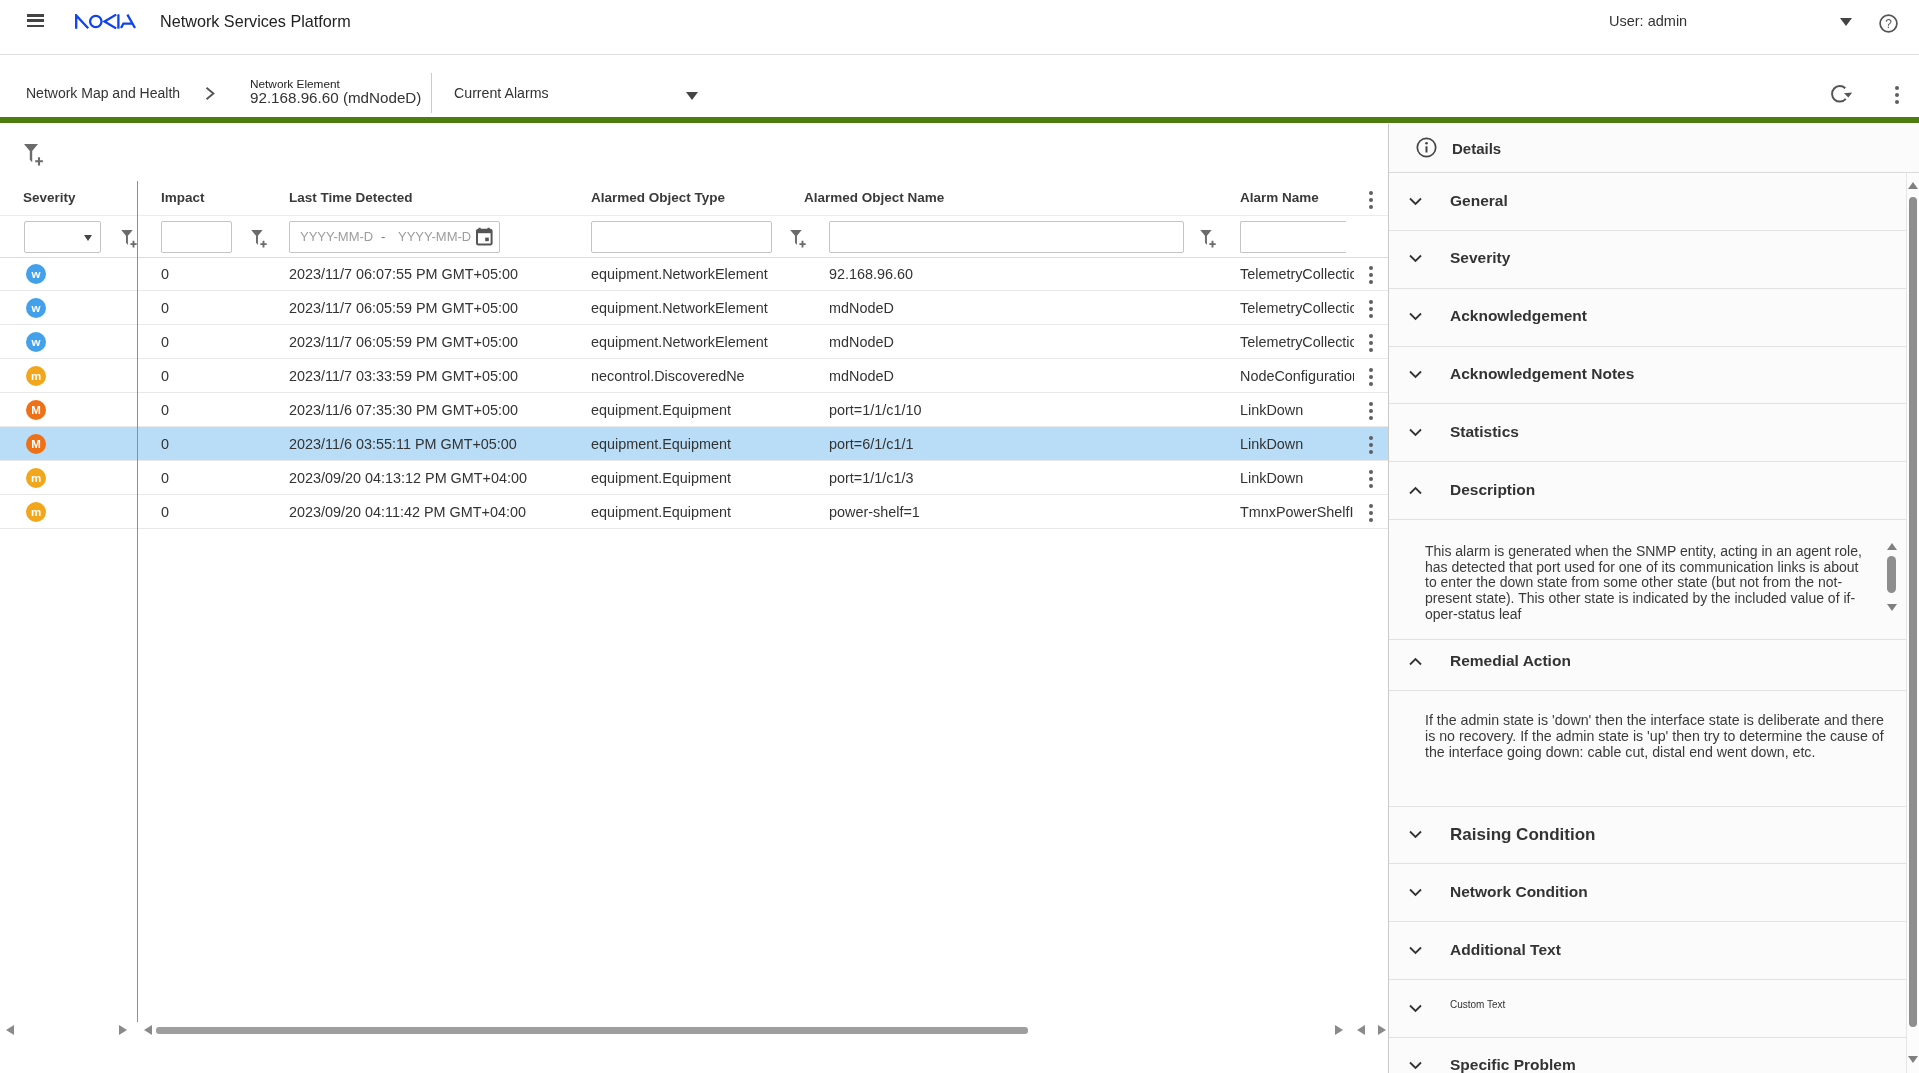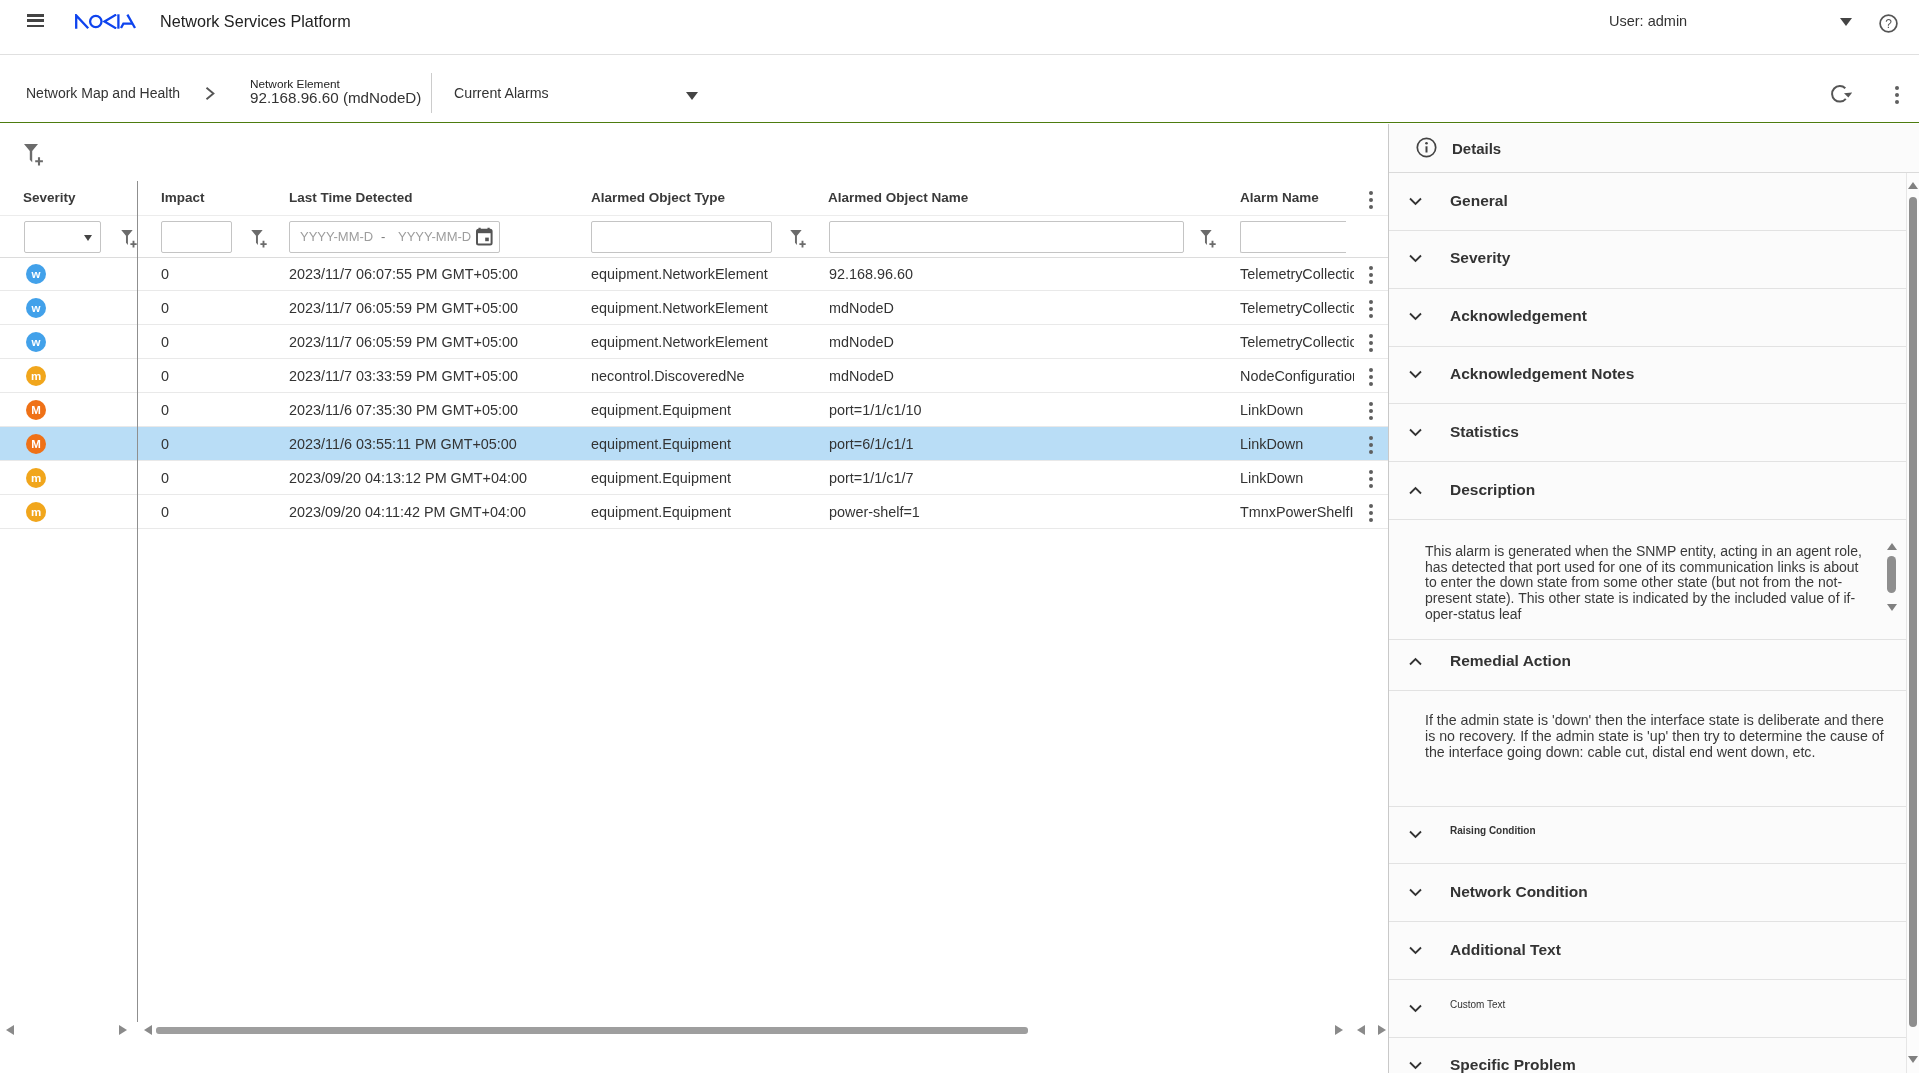--- a/index.html
+++ b/index.html
@@ -5,21 +5,21 @@
 * { margin:0; padding:0; box-sizing:border-box; }
 html,body { width:1919px; height:1073px; overflow:hidden; background:#fff;
   font-family:"Liberation Sans", sans-serif; color:#333; }
 .abs { position:absolute; }
 #header { position:absolute; left:0; top:0; width:1919px; height:55px; background:#fff; border-bottom:1px solid #e0e0e0; }
 .hamb { position:absolute; left:27px; top:14px; width:17px; }
 .hamb div { height:2.6px; background:#444; margin-bottom:2.8px; }
 #title { position:absolute; left:160px; top:12px; font-size:16.2px; color:#222; }
 #useradmin { position:absolute; left:1609px; top:13px; font-size:14.5px; color:#333; }
 .caret { width:0; height:0; border-left:6.5px solid transparent; border-right:6.5px solid transparent; border-top:8px solid #444; }
-#breadcrumb { position:absolute; left:0; top:55px; width:1919px; height:68px; background:#fff; border-bottom:1px solid #4d7c0f; }
+#breadcrumb { position:absolute; left:0; top:55px; width:1919px; height:68px; background:#fff; border-bottom:6px solid #4d7c0f; }
 .hline { position:absolute; background:#e4e4e4; height:1px; }
 .vline { position:absolute; background:#8f8f8f; width:1px; }
 .colhead { position:absolute; font-size:13.5px; font-weight:bold; color:#3a3a3a; top:0; }
 .inp { position:absolute; top:97px; height:32px; border:1px solid #c4c4c4; border-radius:2px; background:#fff; }
 .cell { position:absolute; font-size:14.4px; color:#333; line-height:34px; height:34px; white-space:nowrap; overflow:hidden; }
 .badge { position:absolute; width:20px; height:20px; border-radius:50%; color:#fff; font-size:11.5px; font-weight:bold; text-align:center; line-height:20px; top:6.5px; left:26px; }
 .b-w { background:#42a1ea; }
 .b-m { background:#f1a61c; }
 .b-M { background:#ef7117; }
 .kebab { position:absolute; width:4px; }
@@ -86,21 +86,21 @@
   <svg class="abs" style="left:24px;top:20px" width="19" height="22" viewBox="0 0 19 22">
     <path d="M0 0 H14 L8.2 7 V18.2 L5.8 15.7 V7 Z" fill="#6b6b6b"></path>
     <path d="M15 13.2 V21.4 M11.2 17.3 H18.9" stroke="#6b6b6b" stroke-width="2.1"></path>
   </svg>
 
   <div class="abs" style="top:57px;left:0;width:1388px;height:38px;">
     <div class="colhead" style="left:23px;top:9px">Severity</div>
     <div class="colhead" style="left:161px;top:9px">Impact</div>
     <div class="colhead" style="left:289px;top:9px">Last Time Detected</div>
     <div class="colhead" style="left:591px;top:9px">Alarmed Object Type</div>
-    <div class="colhead" style="left:828px;top:9px">Alarmed Object Name</div>
+    <div class="colhead" style="left:804px;top:9px">Alarmed Object Name</div>
     <div class="colhead" style="left:1240px;top:9px">Alarm Name</div>
     <div class="kebab" style="left:1369px;top:10px">
         <div></div>
         <div></div>
         <div></div>
       </div>
   </div>
   <div class="hline" style="left:0;top:91px;width:1388px;background:#ececec"></div>
 
   <div class="inp" style="left:24px;width:77px;"></div>
@@ -214,21 +214,21 @@
           <div></div>
           <div></div>
           <div></div>
         </div>
       </div>
       <div class="abs" style="left:0;top:337px;width:1388px;height:34px;border-bottom:1px solid #e9e9e9">
         <div class="badge b-m">m</div>
         <div class="cell" style="left:161px;top:0">0</div>
         <div class="cell" style="left:289px;top:0">2023/09/20 04:13:12 PM GMT+04:00</div>
         <div class="cell" style="left:591px;top:0">equipment.Equipment</div>
-        <div class="cell" style="left:829px;top:0">port=1/1/c1/7</div>
+        <div class="cell" style="left:829px;top:0">port=1/1/c1/3</div>
         <div class="cell" style="left:1240px;top:0;width:114px">LinkDown</div>
         <div class="kebab" style="left:1369px;top:8.5px">
           <div></div>
           <div></div>
           <div></div>
         </div>
       </div>
       <div class="abs" style="left:0;top:371px;width:1388px;height:34px;border-bottom:1px solid #e9e9e9">
         <div class="badge b-m">m</div>
         <div class="cell" style="left:161px;top:0">0</div>
@@ -313,21 +313,21 @@
           <path d="M1 7.5 L6.5 2 L12 7.5" fill="none" stroke="#333" stroke-width="1.8"></path>
         </svg>
       </div>
       <div class="abs" style="left:61px;top:528px;font-size:15.5px;font-weight:bold;color:#333">Remedial Action</div>
       <div class="hline" style="left:0;top:566px;width:517px;background:#e2e2e2"></div>
       <div class="abs" style="left:20px;top:706px">
         <svg width="13" height="9" viewBox="0 0 13 9">
           <path d="M1 1.5 L6.5 7 L12 1.5" fill="none" stroke="#333" stroke-width="1.8"></path>
         </svg>
       </div>
-      <div class="abs" style="left:61px;top:701px;font-size:10px;font-weight:bold;color:#333">Raising Condition</div>
+      <div class="abs" style="left:61px;top:701px;font-size:17px;font-weight:bold;color:#333">Raising Condition</div>
       <div class="hline" style="left:0;top:739px;width:517px;background:#e2e2e2"></div>
       <div class="abs" style="left:20px;top:764px">
         <svg width="13" height="9" viewBox="0 0 13 9">
           <path d="M1 1.5 L6.5 7 L12 1.5" fill="none" stroke="#333" stroke-width="1.8"></path>
         </svg>
       </div>
       <div class="abs" style="left:61px;top:759px;font-size:15.5px;font-weight:bold;color:#333">Network Condition</div>
       <div class="hline" style="left:0;top:797px;width:517px;background:#e2e2e2"></div>
       <div class="abs" style="left:20px;top:822px">
         <svg width="13" height="9" viewBox="0 0 13 9">

